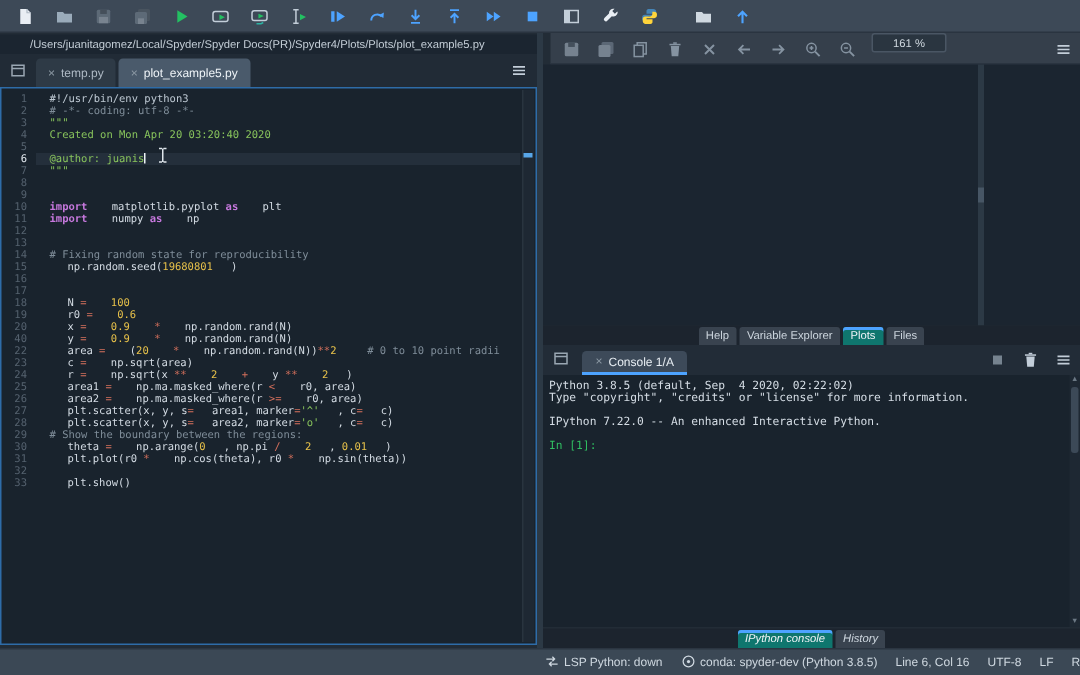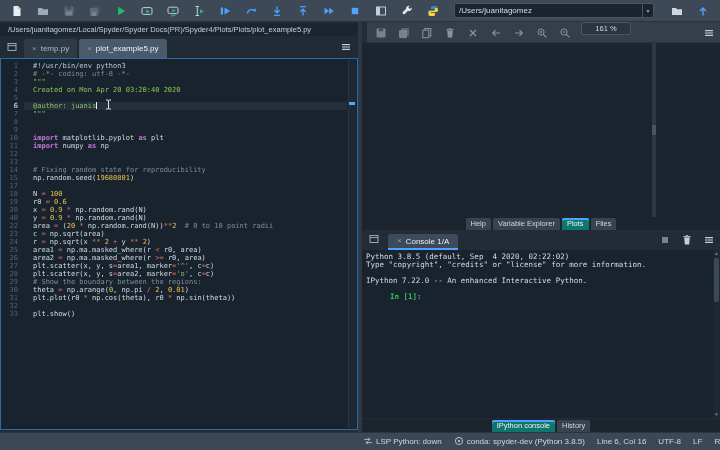--- a/index.html
+++ b/index.html
@@ -17,40 +17,40 @@
   .tbi svg { display:block; }
   .combo { width:200px; height:15px; margin-left:8px; background:#1b242e;
     border:1px solid #49555f; border-radius:2px; display:flex; align-items:center;
     font-size:8px; color:#d4dce3; overflow:hidden; }
   .combo .combo-text { flex:1; padding:0 4px; white-space:nowrap; }
   .combo .combo-arrow { width:11px; height:100%; border-left:1px solid #49555f;
     display:flex; align-items:center; justify-content:center; color:#8b99a6; font-size:6px; }
   
   .pathbar { position:absolute; top:23px; left:0; width:358px; height:13px;
     background:#1b2530; font-size:7.5px; color:#c3cdd6; line-height:13px;
-    padding-left:8px; white-space:nowrap; overflow:hidden; }
+    padding-left:20px; white-space:nowrap; overflow:hidden; }
   .edit-tabbar { position:absolute; top:36px; left:0; width:358px; height:22px;
     background:#212b36; display:flex; align-items:flex-end; }
   .browse-cell { width:24px; height:22px; display:flex; align-items:center; justify-content:center; }
   .etab { height:19px; display:flex; align-items:center; gap:4px; padding:0 8px;
     font-size:8px; border-radius:3px 3px 0 0; background:#2e3a46; color:#aeb9c4; margin-right:2px; }
   .etab.active { background:#4a5a6b; color:#eef3f7; }
   .tab-close { font-size:8px; color:#8e9ba6; line-height:8px; }
   .spacer { flex:1; }
   
   .editor { position:absolute; top:58px; left:0; width:358px; height:372px;
     background:#19232d; border:1px solid #2e6ca8;
     font-family:"DejaVu Sans Mono","Liberation Mono",monospace; font-size:7px; }
   .editor-lines { position:absolute; top:1px; left:1px; right:10px; bottom:1px; overflow:hidden; padding-top:2px; }
   .cl { display:flex; height:8px; line-height:8px; white-space:pre; }
   .ln { flex:0 0 22px; text-align:right; padding-right:6px; color:#55626f; }
   .cl.cur .ln { color:#e6ecf2; }
   .cd { flex:1; padding-left:9px; }
   .cl.cur .cd { background:#242f3b; }
-  .tk-t  { color:#d4dce4; }
+  .tk-t  { color:#d4dce4;margin-left:12px; }
   .tk-c  { color:#7f8d99; }
   .tk-sh { color:#bec9d3; }
   .tk-s  { color:#88c45c; }
   .tk-sd { color:#88c45c; }
   .tk-k  { color:#c678dd; font-weight:bold; }
   .tk-n  { color:#e8c24a; }
   .tk-o  { color:#d5705c; }
   .caret { display:inline-block; width:1px; height:7px; background:#eef3f7; vertical-align:-1px; }
   .scrollflag { position:absolute; top:1px; right:1px; bottom:1px; width:8px;
     background:#1e2833; border-left:1px solid #29343f; }
@@ -66,37 +66,37 @@
     border:1px solid #4a5664; border-radius:2px; font-size:7.5px; color:#cfd8df;
     display:flex; align-items:center; justify-content:center; }
   .plots-menu { margin-left:auto; margin-right:5px; }
   .plots-area { position:absolute; top:43px; left:362px; width:358px; height:174px; background:#1b2530; }
   .plots-splitter { position:absolute; top:0; left:290px; width:4px; height:174px; background:#2c3945; }
   .plots-splitter-handle { position:absolute; top:82px; left:0; width:4px; height:10px; background:#47566 5; background:#475665; }
   
   .panel-tabs { position:absolute; left:362px; width:358px; height:13px; background:#1c242e;
     display:flex; justify-content:center; align-items:flex-end; gap:2px; }
   .panel-tabs.top-row { top:217px; }
-  .panel-tabs.bottom-row { top:419px; }
+  .panel-tabs.bottom-row { top:419px;font-style:italic; }
   .ptab { font-size:7.5px; line-height:9px; padding:1px 5px 2px; background:#39434f;
     color:#cdd6de; border-radius:2px 2px 0 0; }
   .ptab.active { background:#0f766e; color:#eef3f7; box-shadow:inset 0 2px 0 #4da3ff; }
   
   .console-head { position:absolute; top:230px; left:362px; width:358px; height:20px;
     background:#222c37; display:flex; align-items:flex-end; }
   .ctab { height:16px; display:flex; align-items:center; gap:4px; padding:0 9px;
     font-size:8px; background:#3d4a59; color:#e8eef3; border-radius:3px 3px 0 0;
     border-bottom:2px solid #4da3ff; margin-left:2px; }
   .chead-icons { margin-left:auto; display:flex; }
   .chi { width:22px; height:20px; display:flex; align-items:center; justify-content:center; }
   .console-body { position:absolute; top:250px; left:362px; width:358px; height:168px;
     background:#19232d; font-family:"DejaVu Sans Mono","Liberation Mono",monospace;
     font-size:7.5px; padding:3px 0 0 4px; overflow:hidden; }
   .con-line { height:8px; line-height:8px; white-space:pre; color:#d5dde5; }
-  .con-line.prompt { color:#30bf62; font-weight:bold;margin-left:24px; }
+  .con-line.prompt { color:#30bf62; font-weight:normal; }
   .con-scroll { position:absolute; top:250px; left:713px; width:7px; height:168px; background:#1e2833; }
   .con-scroll .sc-up, .con-scroll .sc-down { position:absolute; left:0; width:7px; height:7px;
     color:#6b7884; font-size:5px; line-height:7px; text-align:center; }
   .con-scroll .sc-up { top:0; } .con-scroll .sc-down { bottom:0; }
   .con-scroll .handle { position:absolute; top:8px; left:1px; width:5px; height:44px; background:#3c4957; border-radius:2px; }
   
   .statusbar { position:absolute; top:432px; left:0; width:720px; height:18px;
     background:#3b4855; border-top:1px solid #2b3541; display:flex; align-items:center;
     font-size:8px; color:#cfd8e0; padding-left:363px; }
   .sb-group { display:flex; align-items:center; gap:3px; white-space:nowrap; }
@@ -201,24 +201,20 @@
           <path d="M10.8 3.1a2.9 2.9 0 0 1-3.9 2.7L4 8.7A1.35 1.35 0 1 1 2.1 6.8L5 4A2.9 2.9 0 0 1 8.7.9L7.2 2.4l1.7 1.7 1.6-1.5z" fill="#e9eef4"></path>
         </svg>
       </span>
       <span class="tbi">
         <svg width="12" height="12" viewBox="0 0 12 12">
           <path d="M6 1C3.9 1 4 2 4 2.8V4.2h4.1v.7H2.9C1.7 4.9 1 5.7 1 7.1s.6 2 1.9 2h1.2V7.6c0-.9.8-1.6 1.7-1.6h3.1c.9 0 1.6-.7 1.6-1.6V2.8C10.5 1.9 9.7 1 8.6 1z" fill="#4584b6"></path>
           <path d="M6 11c2.1 0 2-1 2-1.8V7.8H3.9v-.7h5.2c1.2 0 1.9-.8 1.9-2.2 0-1.4-.6-2-1.9-2H7.9v1.5c0 .9-.8 1.6-1.7 1.6H3.1c-.9 0-1.6.7-1.6 1.6v1.6C1.5 10.1 2.3 11 3.4 11z" fill="#ffd43b"></path>
         </svg>
       </span>
     </div>
-  <div class="combo">
-    <span class="combo-text">/Users/juanitagomez</span>
-    <span class="combo-arrow">▾</span>
-  </div>
   <div style="display:flex; margin-left:10px;">
       <span class="tbi">
         <svg width="12" height="12" viewBox="0 0 12 12">
           <path d="M1 3h4l1 1.2h5V10H1z" fill="#cfd8e0"></path>
         </svg>
       </span>
       <span class="tbi">
         <svg width="12" height="12" viewBox="0 0 12 12">
           <path d="M6 10.5V3.2M3 5.9l3-3 3 3" stroke="#4da3ff" stroke-width="1.4" fill="none"></path>
         </svg>
@@ -261,20 +257,21 @@
       <div class="cl cur"><span class="ln">6</span><span class="cd"><span class="tk-sd">@author: juanis</span><span class="caret"></span></span></div>
       <div class="cl"><span class="ln">7</span><span class="cd"><span class="tk-s">"""</span></span></div>
       <div class="cl"><span class="ln">8</span><span class="cd"></span></div>
       <div class="cl"><span class="ln">9</span><span class="cd"></span></div>
       <div class="cl"><span class="ln">10</span><span class="cd"><span class="tk-k">import</span><span class="tk-t"> matplotlib.pyplot </span><span class="tk-k">as</span><span class="tk-t"> plt</span></span></div>
       <div class="cl"><span class="ln">11</span><span class="cd"><span class="tk-k">import</span><span class="tk-t"> numpy </span><span class="tk-k">as</span><span class="tk-t"> np</span></span></div>
       <div class="cl"><span class="ln">12</span><span class="cd"></span></div>
       <div class="cl"><span class="ln">13</span><span class="cd"></span></div>
       <div class="cl"><span class="ln">14</span><span class="cd"><span class="tk-c"># Fixing random state for reproducibility</span></span></div>
       <div class="cl"><span class="ln">15</span><span class="cd"><span class="tk-t">np.random.seed(</span><span class="tk-n">19680801</span><span class="tk-t">)</span></span></div>
+      <div class="cl"><span class="ln">16</span><span class="cd"></span></div>
       <div class="cl"><span class="ln">17</span><span class="cd"></span></div>
       <div class="cl"><span class="ln">18</span><span class="cd"><span class="tk-t">N </span><span class="tk-o">=</span><span class="tk-t"> </span><span class="tk-n">100</span></span></div>
       <div class="cl"><span class="ln">19</span><span class="cd"><span class="tk-t">r0 </span><span class="tk-o">=</span><span class="tk-t"> </span><span class="tk-n">0.6</span></span></div>
       <div class="cl"><span class="ln">20</span><span class="cd"><span class="tk-t">x </span><span class="tk-o">=</span><span class="tk-t"> </span><span class="tk-n">0.9</span><span class="tk-t"> </span><span class="tk-o">*</span><span class="tk-t"> np.random.rand(N)</span></span></div>
       <div class="cl"><span class="ln">40</span><span class="cd"><span class="tk-t">y </span><span class="tk-o">=</span><span class="tk-t"> </span><span class="tk-n">0.9</span><span class="tk-t"> </span><span class="tk-o">*</span><span class="tk-t"> np.random.rand(N)</span></span></div>
       <div class="cl"><span class="ln">22</span><span class="cd"><span class="tk-t">area </span><span class="tk-o">=</span><span class="tk-t"> (</span><span class="tk-n">20</span><span class="tk-t"> </span><span class="tk-o">*</span><span class="tk-t"> np.random.rand(N))</span><span class="tk-o">**</span><span class="tk-n">2</span><span class="tk-t">  </span><span class="tk-c"># 0 to 10 point radii</span></span></div>
       <div class="cl"><span class="ln">23</span><span class="cd"><span class="tk-t">c </span><span class="tk-o">=</span><span class="tk-t"> np.sqrt(area)</span></span></div>
       <div class="cl"><span class="ln">24</span><span class="cd"><span class="tk-t">r </span><span class="tk-o">=</span><span class="tk-t"> np.sqrt(x </span><span class="tk-o">**</span><span class="tk-t"> </span><span class="tk-n">2</span><span class="tk-t"> </span><span class="tk-o">+</span><span class="tk-t"> y </span><span class="tk-o">**</span><span class="tk-t"> </span><span class="tk-n">2</span><span class="tk-t">)</span></span></div>
       <div class="cl"><span class="ln">25</span><span class="cd"><span class="tk-t">area1 </span><span class="tk-o">=</span><span class="tk-t"> np.ma.masked_where(r </span><span class="tk-o">&lt;</span><span class="tk-t"> r0, area)</span></span></div>
       <div class="cl"><span class="ln">26</span><span class="cd"><span class="tk-t">area2 </span><span class="tk-o">=</span><span class="tk-t"> np.ma.masked_where(r </span><span class="tk-o">&gt;=</span><span class="tk-t"> r0, area)</span></span></div>

